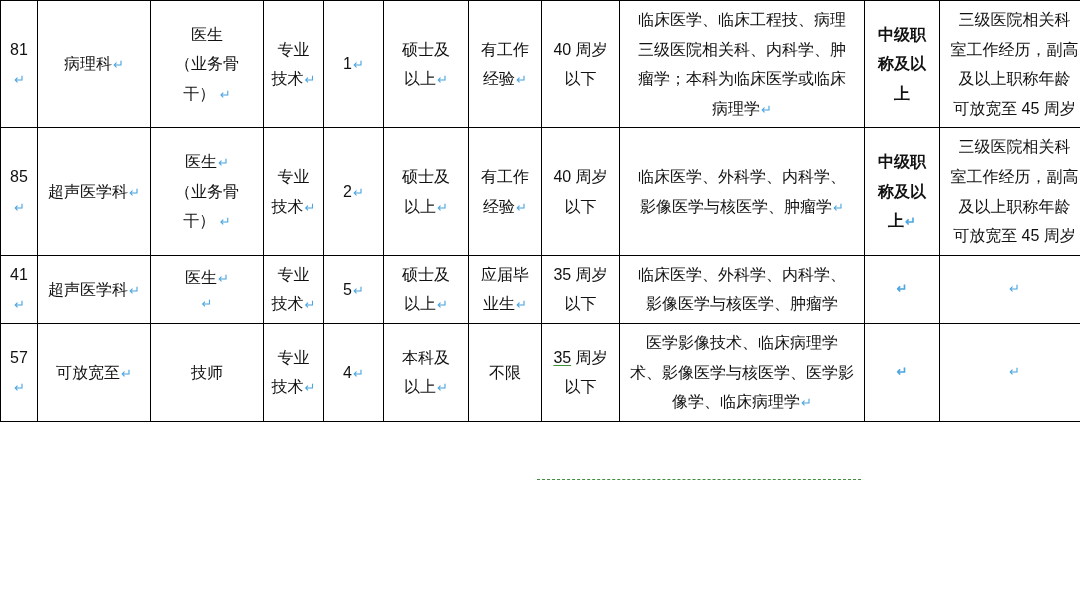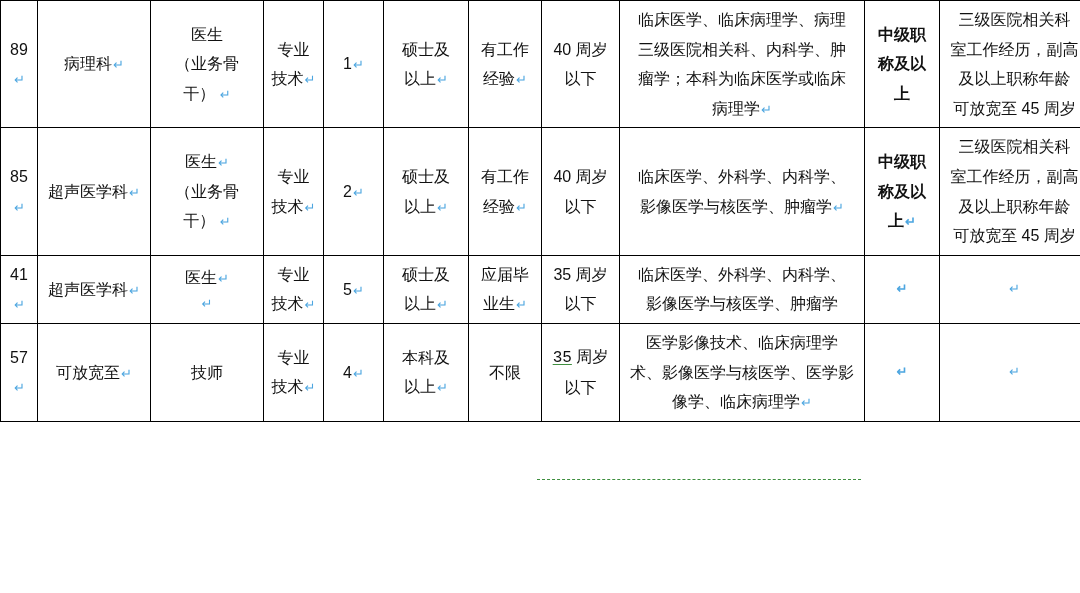--- a/index.html
+++ b/index.html
@@ -65,21 +65,20 @@
   .blue-mark {
     color: #4da6e0;
     font-size: 13px;
   }
   .blue-mark::after { content: "\21B5"; }
 
   .underline-green {
     text-decoration: underline;
     text-decoration-color: #3f8f3f;
     text-underline-offset: 2px;
-    font-family: Liberation Mono, monospace;
   }
 
   
   .rev-line {
     position: absolute;
     left: 537px;
     top: 479px;
     width: 324px;
     height: 0;
     border-top: 1.6px dashed #3f8f3f;
@@ -102,21 +101,21 @@
         <col class="c-edu">
         <col class="c-exp">
         <col class="c-age">
       <col class="c-major">
         <col class="c-title">
         <col class="c-remark">
     </colgroup>
     <tbody>
 
       <tr>
-        <td class="no"><span>89</span><span class="pilcrow"></span></td>
+        <td class="no"><span>81</span><span class="pilcrow"></span></td>
         <td><span>病理科</span><span class="pilcrow"></span></td>
         <td>
           <span class="row-cell-stack">医生</span>
           <span class="row-cell-stack">（业务骨</span>
           <span class="row-cell-stack"><span>干）</span> <span class="blue-mark"></span></span>
         </td>
         <td>
           <span class="row-cell-stack">专业</span>
           <span class="row-cell-stack"><span>技术</span><span class="pilcrow"></span></span>
         </td>
@@ -127,21 +126,21 @@
         </td>
         <td>
           <span class="row-cell-stack">有工作</span>
           <span class="row-cell-stack"><span>经验</span><span class="pilcrow"></span></span>
         </td>
         <td class="age">
           <span class="row-cell-stack">40 周岁</span>
           <span class="row-cell-stack">以下</span>
         </td>
         <td class="major">
-          <span class="row-cell-stack">临床医学、临床病理学、病理</span>
+          <span class="row-cell-stack">临床医学、临床工程技、病理</span>
           <span class="row-cell-stack">三级医院相关科、内科学、肿</span>
           <span class="row-cell-stack">瘤学；本科为临床医学或临床</span>
           <span class="row-cell-stack"><span>病理学</span><span class="pilcrow"></span></span>
         </td>
         <td class="title-col">
           <span class="row-cell-stack">中级职</span>
           <span class="row-cell-stack">称及以</span>
           <span class="row-cell-stack">上</span>
         </td>
         <td class="remark">

